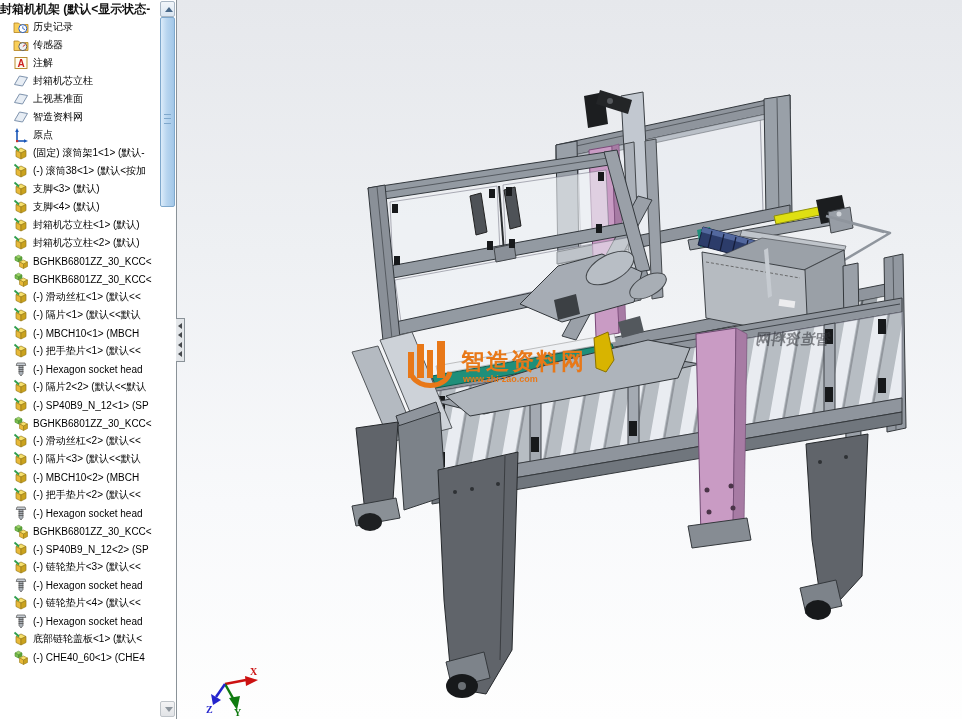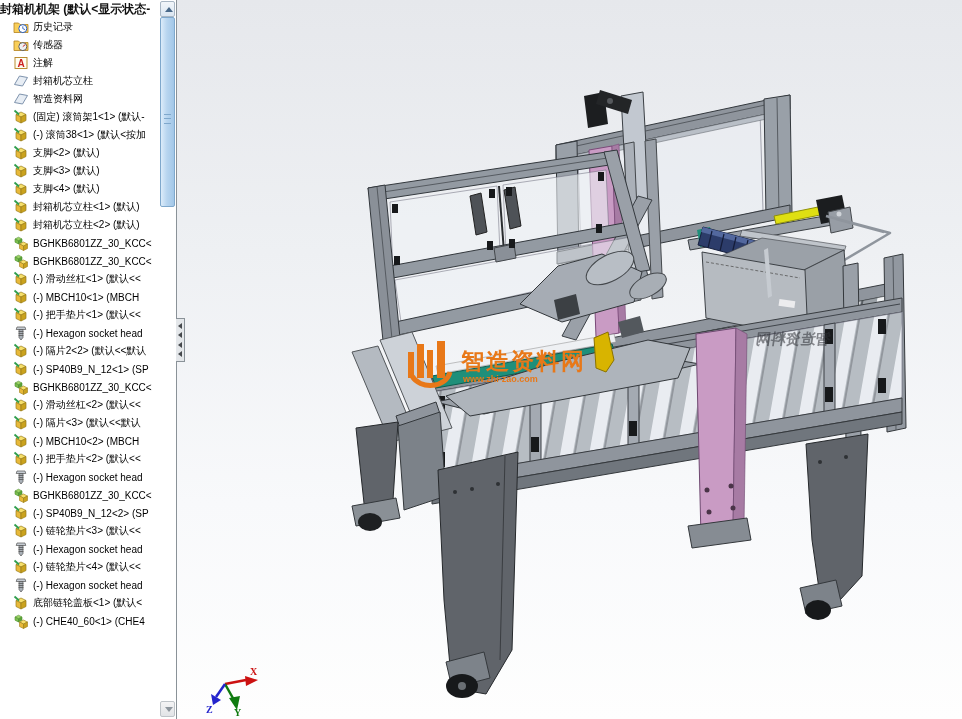--- a/index.html
+++ b/index.html
@@ -311,44 +311,50 @@
         <div class="tree-row">
           <svg class="ticon" viewBox="0 0 16 16">
             <use href="#sym-plane"></use>
           </svg>
           <span class="lbl">封箱机芯立柱</span>
         </div>
         <div class="tree-row">
           <svg class="ticon" viewBox="0 0 16 16">
             <use href="#sym-plane"></use>
           </svg>
+          <span class="lbl">上视基准面</span>
+        </div>
+        <div class="tree-row">
+          <svg class="ticon" viewBox="0 0 16 16">
+            <use href="#sym-plane"></use>
+          </svg>
           <span class="lbl">智造资料网</span>
         </div>
         <div class="tree-row">
           <svg class="ticon" viewBox="0 0 16 16">
+            <use href="#sym-origin"></use>
+          </svg>
+          <span class="lbl">原点</span>
+        </div>
+        <div class="tree-row">
+          <svg class="ticon" viewBox="0 0 16 16">
             <use href="#sym-part"></use>
           </svg>
           <span class="lbl">(固定) 滚筒架1&lt;1&gt; (默认-</span>
         </div>
         <div class="tree-row">
           <svg class="ticon" viewBox="0 0 16 16">
             <use href="#sym-part"></use>
           </svg>
           <span class="lbl">(-) 滚筒38&lt;1&gt; (默认&lt;按加</span>
         </div>
         <div class="tree-row">
           <svg class="ticon" viewBox="0 0 16 16">
             <use href="#sym-part"></use>
           </svg>
-          <span class="lbl">支脚&lt;2&gt; (默认)</span>
-        </div>
-        <div class="tree-row">
-          <svg class="ticon" viewBox="0 0 16 16">
-            <use href="#sym-part"></use>
-          </svg>
           <span class="lbl">支脚&lt;3&gt; (默认)</span>
         </div>
         <div class="tree-row">
           <svg class="ticon" viewBox="0 0 16 16">
             <use href="#sym-part"></use>
           </svg>
           <span class="lbl">支脚&lt;4&gt; (默认)</span>
         </div>
         <div class="tree-row">
           <svg class="ticon" viewBox="0 0 16 16">
@@ -372,20 +378,26 @@
           <svg class="ticon" viewBox="0 0 16 16">
             <use href="#sym-assembly"></use>
           </svg>
           <span class="lbl">BGHKB6801ZZ_30_KCC&lt;</span>
         </div>
         <div class="tree-row">
           <svg class="ticon" viewBox="0 0 16 16">
             <use href="#sym-part"></use>
           </svg>
           <span class="lbl">(-) 滑动丝杠&lt;1&gt; (默认&lt;&lt;</span>
+        </div>
+        <div class="tree-row">
+          <svg class="ticon" viewBox="0 0 16 16">
+            <use href="#sym-part"></use>
+          </svg>
+          <span class="lbl">(-) 隔片&lt;1&gt; (默认&lt;&lt;默认</span>
         </div>
         <div class="tree-row">
           <svg class="ticon" viewBox="0 0 16 16">
             <use href="#sym-part"></use>
           </svg>
           <span class="lbl">(-) MBCH10&lt;1&gt; (MBCH</span>
         </div>
         <div class="tree-row">
           <svg class="ticon" viewBox="0 0 16 16">
             <use href="#sym-part"></use>

